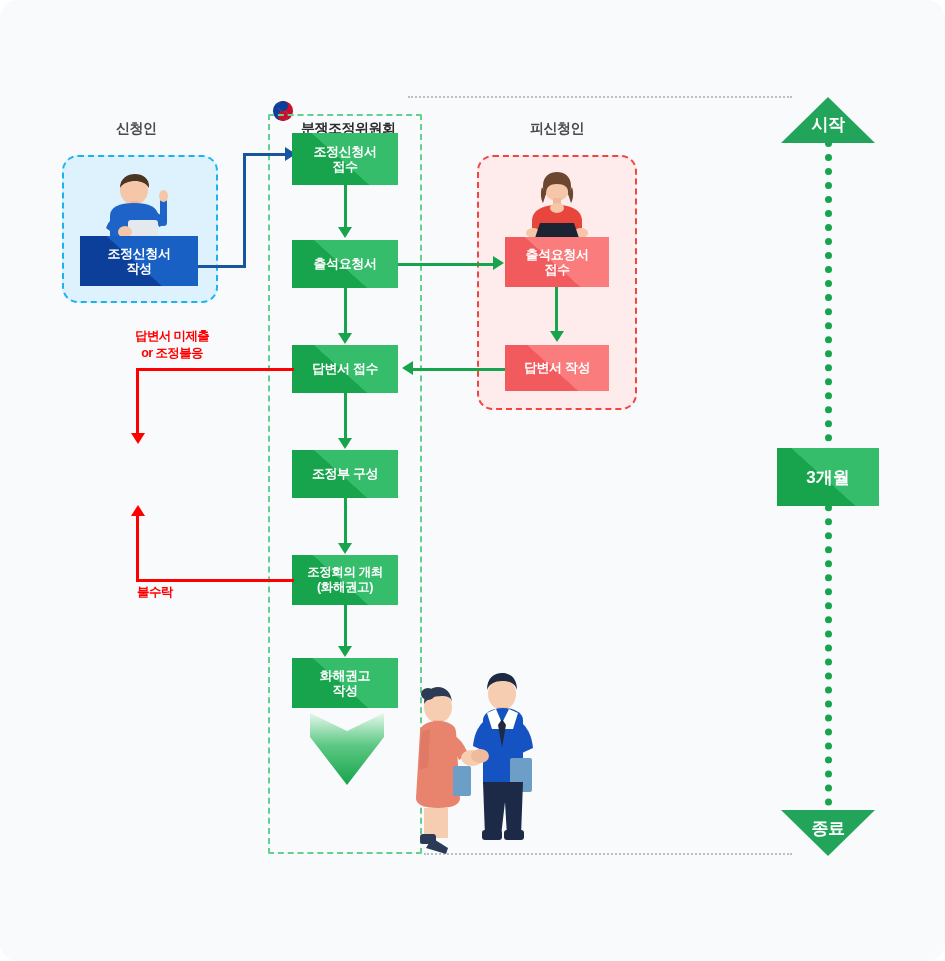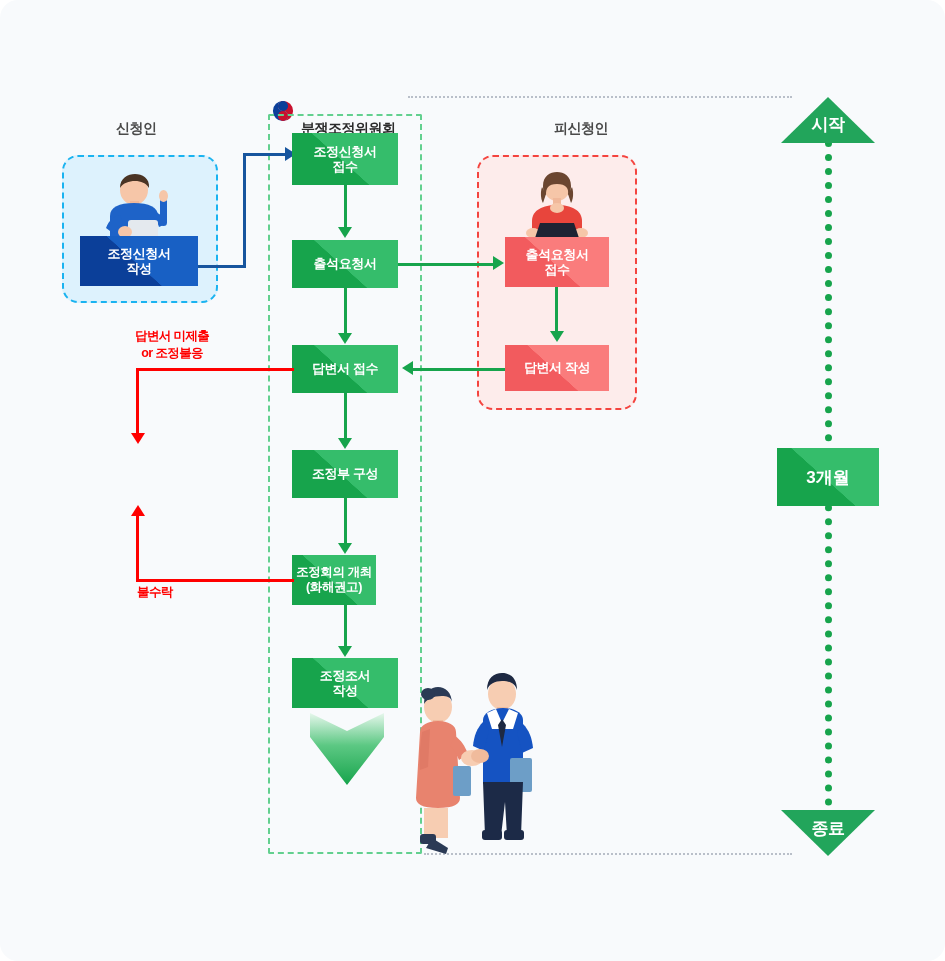--- a/index.html
+++ b/index.html
@@ -112,21 +112,21 @@
   <div class="dotline-h" style="left:408px;top:96px;width:384px;"></div>
 
   <div class="dotline-h" style="left:424px;top:853px;width:368px;"></div>
 
   <div class="lane lane-committee" style="left:268px;top:114px;width:154px;height:740px;"></div>
 
   <div class="lane lane-applicant" style="left:62px;top:155px;width:156px;height:148px;"></div>
   <div class="lane-title" style="left:116px;top:120px;">신청인</div>
 
   <div class="lane lane-respondent" style="left:477px;top:155px;width:160px;height:255px;"></div>
-  <div class="lane-title" style="left:530px;top:120px;margin-left:24px;">피신청인</div>
+  <div class="lane-title" style="left:530px;top:120px;">피신청인</div>
 
   <svg class="illu" style="left:92px;top:168px;" width="100" height="95" viewBox="0 0 100 95">
     <ellipse cx="42" cy="22" rx="14" ry="15" fill="#f6c6a8"></ellipse>
     <path d="M28 20c0-10 8-14 15-14s15 4 14 14c-3-5-8-7-14-7s-12 2-15 7z" fill="#4a3424"></path>
     <rect x="38" y="33" width="9" height="8" fill="#f0b89a"></rect>
     <path d="M18 48c0-9 9-13 24-13s24 4 24 13v30H18z" fill="#1e63c8"></path>
     <path d="M63 44c6 2 10 6 11 12l-7 3c-2-6-5-10-9-11z" fill="#1e63c8"></path>
     <rect x="68" y="30" width="7" height="28" rx="3.5" fill="#1e63c8"></rect>
     <ellipse cx="71.5" cy="28" rx="4.5" ry="6" fill="#f6c6a8"></ellipse>
     <rect x="36" y="52" width="30" height="21" rx="3" fill="#e4e9ee"></rect>
@@ -194,30 +194,30 @@
         <span>답변서 접수</span>
       </div>
   </div>
 
   <div class="pbox green" style="left:292px;top:450px;width:106px;height:48px;font-size:13px;">
     <div>
         <span>조정부 구성</span>
       </div>
   </div>
 
-  <div class="pbox green" style="left:292px;top:555px;width:84px;height:50px;font-size:12.5px;">
+  <div class="pbox green" style="left:292px;top:555px;width:106px;height:50px;font-size:12.5px;">
     <div>
       <span>조정회의 개최</span>
       <span>(화해권고)</span>
     </div>
   </div>
 
   <div class="pbox green" style="left:292px;top:658px;width:106px;height:50px;font-size:13px;">
     <div>
-      <span>조정조서</span>
+      <span>화해권고</span>
       <span>작성</span>
     </div>
   </div>
 
 
   <div class="ln g-v" style="left:343.5px;top:185px;height:42px;"></div>
   <div class="arw arw-down-g" style="left:338px;top:227px;"></div>
 
   <div class="ln g-v" style="left:343.5px;top:288px;height:45px;"></div>
   <div class="arw arw-down-g" style="left:338px;top:333px;"></div>

